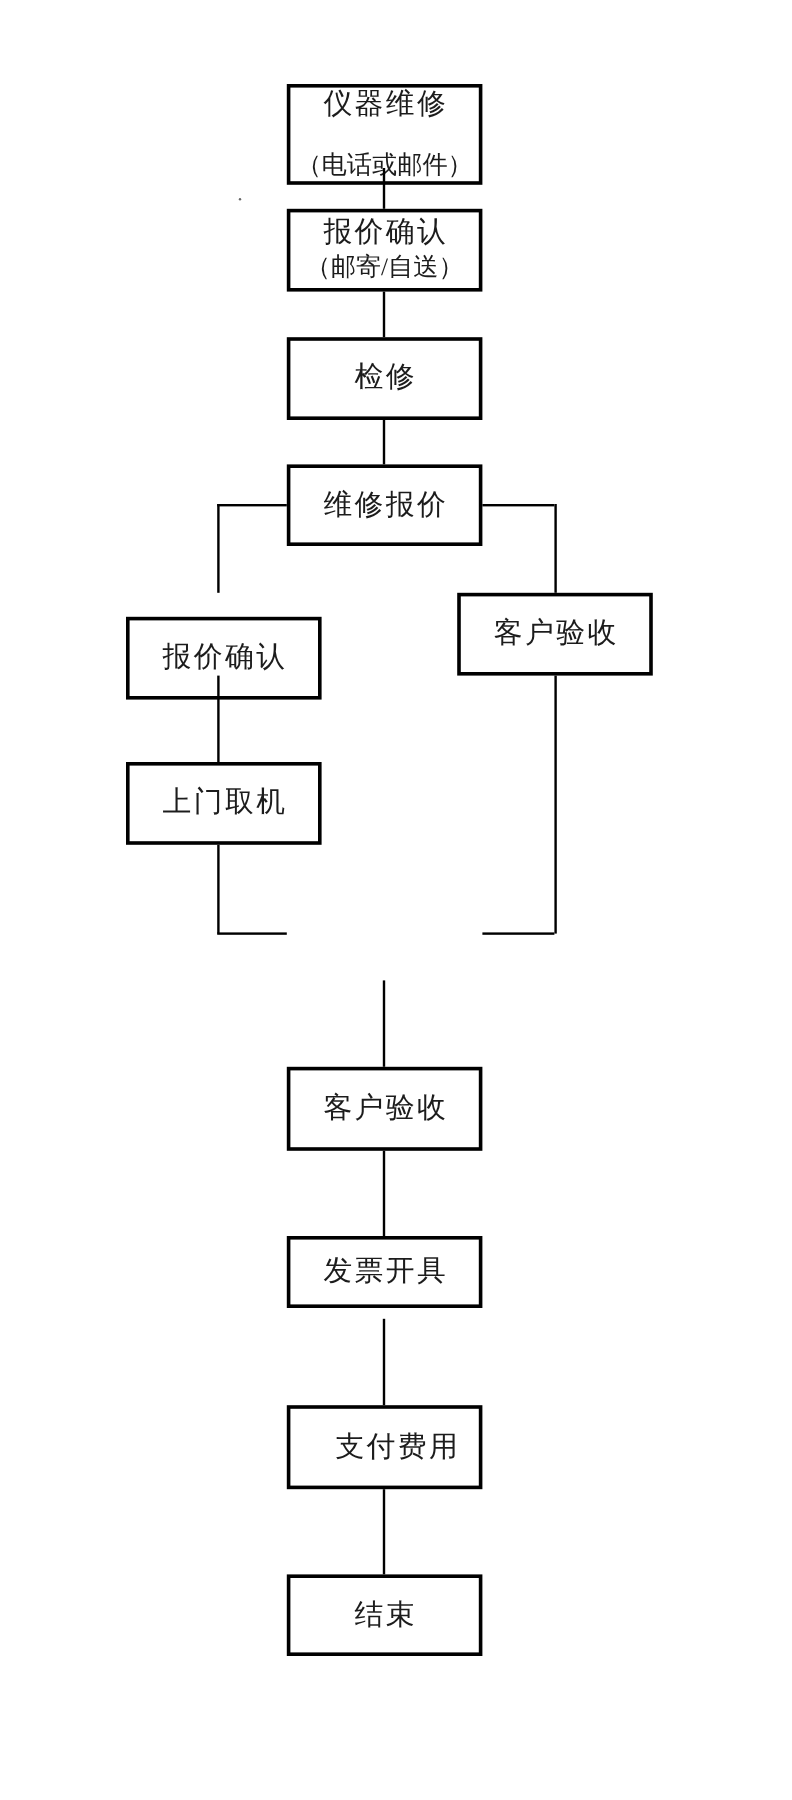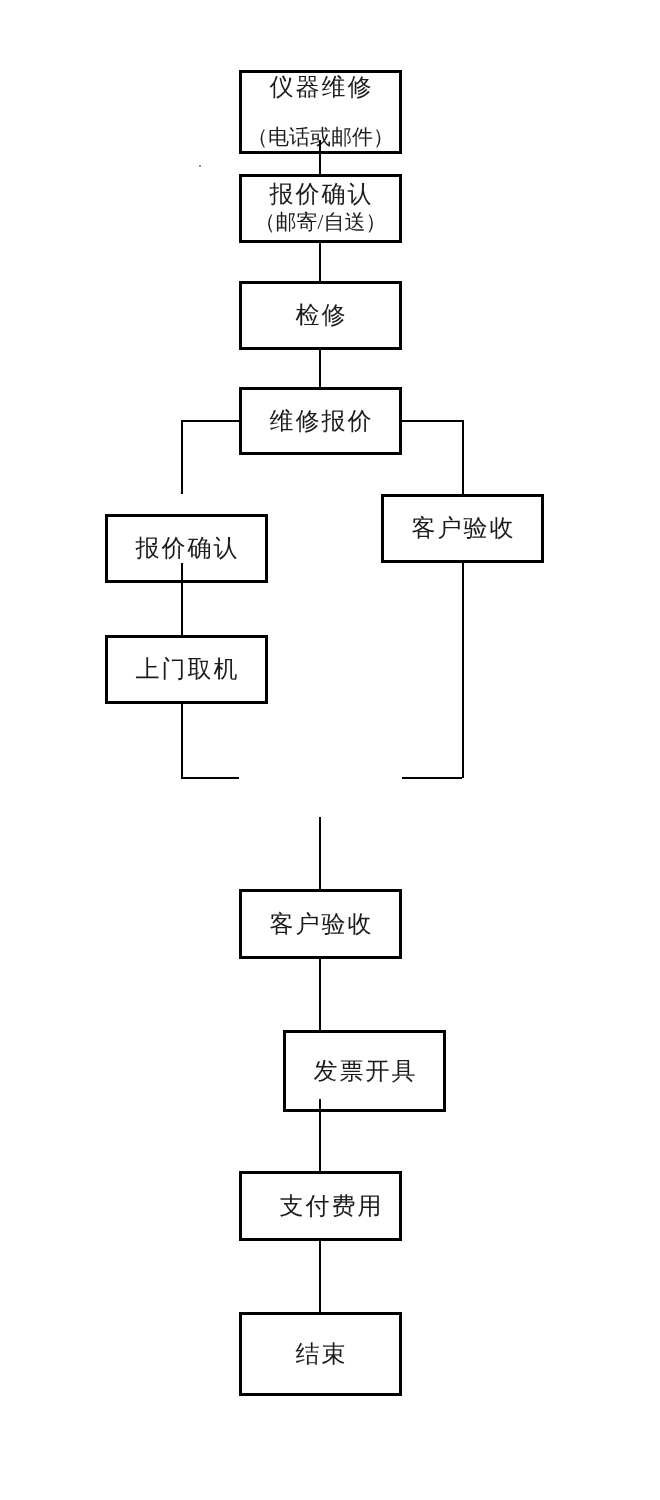--- a/index.html
+++ b/index.html
@@ -95,29 +95,29 @@
 
   <div class="node" style="left:105px; top:635px; width:163px; height:69px;">
     <span class="l1">上门取机</span>
   </div>
 
 
   <div class="node" style="left:239px; top:889px; width:163px; height:70px;">
     <span class="l1">客户验收</span>
   </div>
 
-  <div class="node" style="left:239px; top:1030px; width:163px; height:82px;margin-left:44px;">
+  <div class="node" style="left:239px; top:1030px; width:163px; height:60px;">
     <span class="l1">发票开具</span>
   </div>
 
   <div class="node" style="left:239px; top:1171px; width:163px; height:70px;padding-left:20px;">
     <span class="l1">支付费用</span>
   </div>
 
-  <div class="node" style="left:239px; top:1312px; width:163px; height:84px;">
+  <div class="node" style="left:239px; top:1312px; width:163px; height:68px;">
     <span class="l1">结束</span>
   </div>
 
   <div class="vline" style="left:319px; top:140px; height:34px;"></div>
   <div class="vline" style="left:319px; top:243px; height:38px;"></div>
   <div class="vline" style="left:319px; top:350px; height:37px;"></div>
 
   <div class="hline" style="left:181px; top:420px; width:58px;"></div>
   <div class="vline" style="left:181px; top:420px; height:74px;"></div>
 

